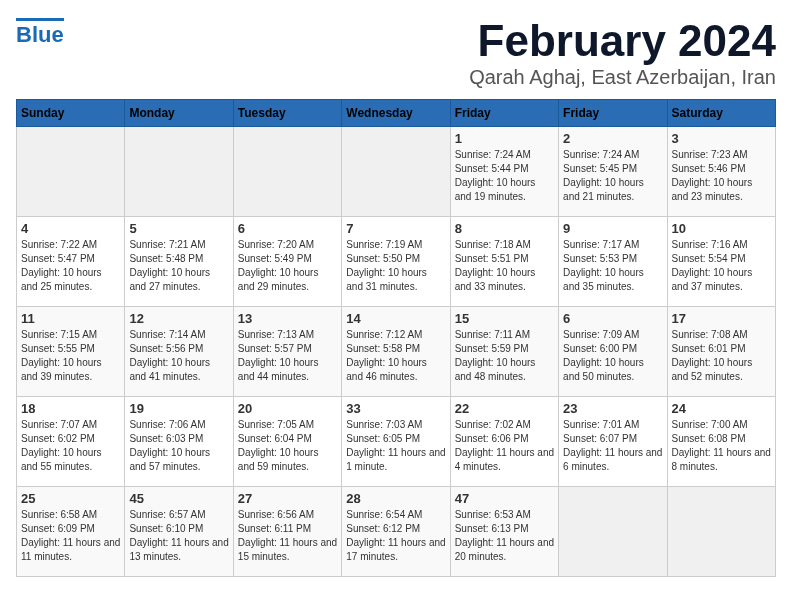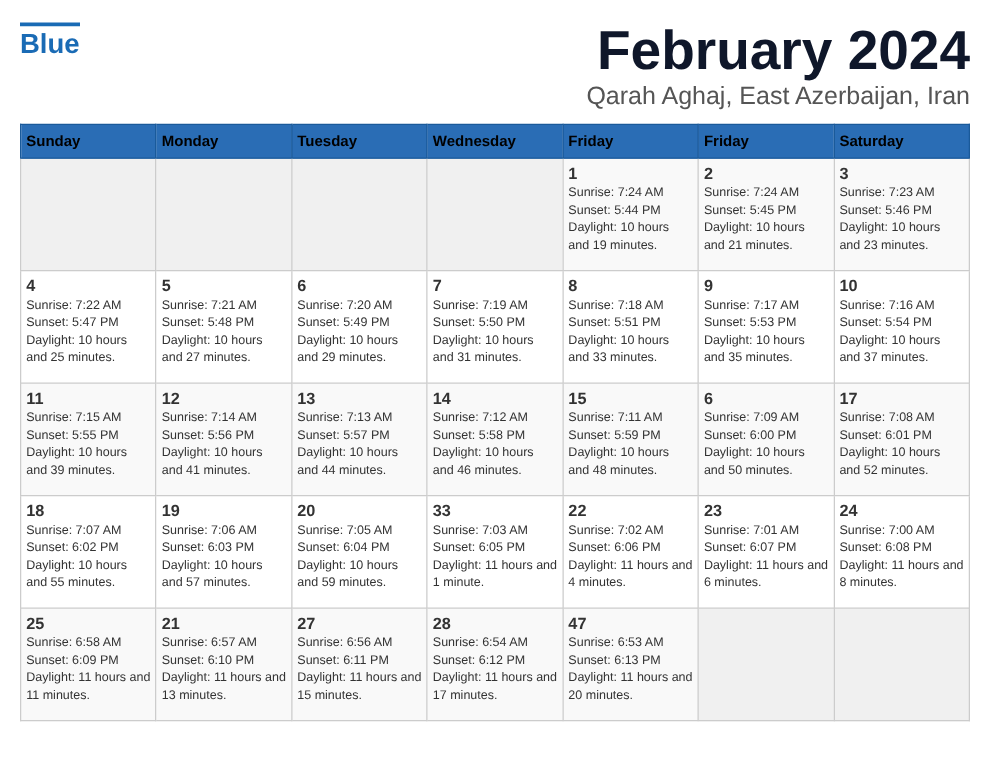--- a/index.html
+++ b/index.html
@@ -218,21 +218,21 @@
           <div class="day-num">24</div>
           <div class="day-detail">Sunrise: 7:00 AM<br>Sunset: 6:08 PM<br>Daylight: 11 hours and 8 minutes.</div>
         </td>
       </tr>
       <tr>
         <td>
           <div class="day-num">25</div>
           <div class="day-detail">Sunrise: 6:58 AM<br>Sunset: 6:09 PM<br>Daylight: 11 hours and 11 minutes.</div>
         </td>
         <td>
-          <div class="day-num">21</div>
+          <div class="day-num">45</div>
           <div class="day-detail">Sunrise: 6:57 AM<br>Sunset: 6:10 PM<br>Daylight: 11 hours and 13 minutes.</div>
         </td>
         <td>
           <div class="day-num">27</div>
           <div class="day-detail">Sunrise: 6:56 AM<br>Sunset: 6:11 PM<br>Daylight: 11 hours and 15 minutes.</div>
         </td>
         <td>
           <div class="day-num">28</div>
           <div class="day-detail">Sunrise: 6:54 AM<br>Sunset: 6:12 PM<br>Daylight: 11 hours and 17 minutes.</div>
         </td>

